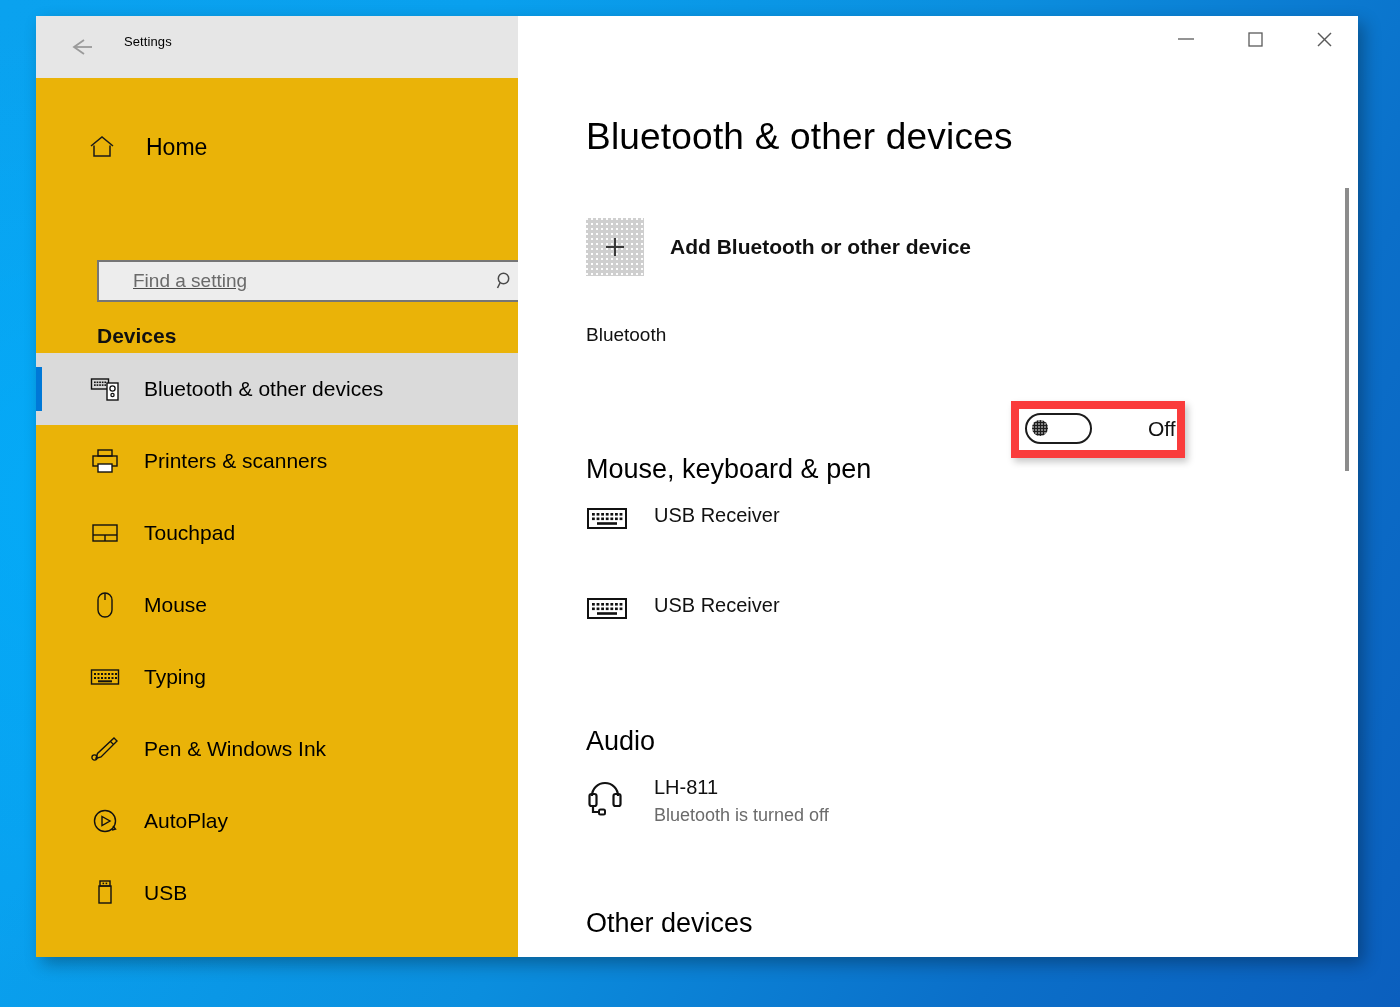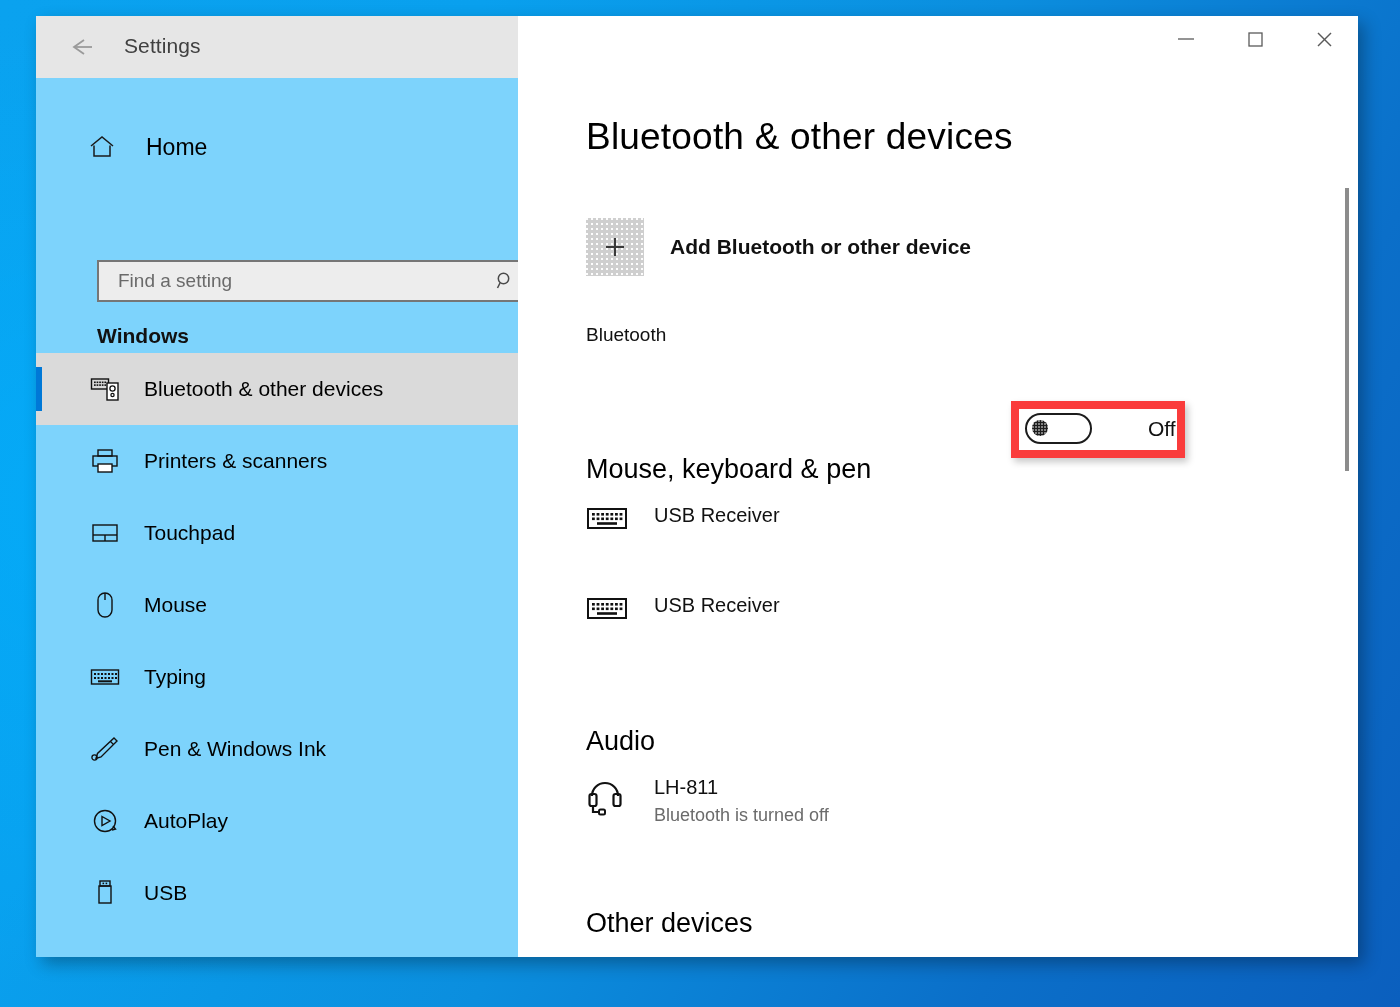--- a/index.html
+++ b/index.html
@@ -59,22 +59,22 @@
     left: 26px;
     top: 16px;
     width: 40px;
     height: 30px;
     cursor: pointer;
   }
   .title-text {
     position: absolute;
     left: 88px;
     top: 18px;
-    font-size: 21px;
-    color: #404040;
+    font-size: 13px;
+    color: #000000;
     letter-spacing: 0.1px;
   }
   .wincontrols {
     position: absolute;
     right: 0; top: 0;
     height: 62px;
     display: flex;
   }
   .winbtn {
     width: 69px;
@@ -86,21 +86,21 @@
   }
   .winbtn svg { display: block; }
 
   
   .sidebar {
     position: absolute;
     left: 0;
     top: 62px;
     width: 482px;
     height: 879px;
-    background: #7dd3fc;
+    background: #eab308;
   }
   .home-row {
     position: absolute;
     left: 0;
     top: 45px;
     width: 482px;
     height: 48px;
     display: flex;
     align-items: center;
     cursor: pointer;
@@ -131,21 +131,22 @@
     cursor: text;
   }
   .searchbox input {
     flex: 1;
     border: none;
     outline: none;
     background: transparent;
     font-family: "Liberation Sans", sans-serif;
     font-size: 19px;
     color: #4a4a4a;
-    margin-left: 17px;
+    margin-left: 32px;
+    text-decoration: underline;
   }
   .searchbox input::placeholder { color: #6a6a6a; opacity: 1; }
   .search-icon {
     width: 40px;
     display: flex;
     align-items: center;
     justify-content: center;
   }
   .section-title {
     position: absolute;
@@ -391,21 +392,21 @@
     <div class="searchbox">
       <input type="text" placeholder="Find a setting" style="">
       <span class="search-icon">
         <svg width="22" height="22" viewBox="0 0 22 22">
           <circle cx="9.5" cy="8.5" r="5.2" fill="none" stroke="#4a4a4a" stroke-width="1.5"></circle>
           <line x1="6" y1="13" x2="3.5" y2="18" stroke="#4a4a4a" stroke-width="1.5"></line>
         </svg>
       </span>
     </div>
 
-    <div class="section-title">Windows</div>
+    <div class="section-title">Devices</div>
 
     <div class="navlist">
 
       <div class="navitem selected">
         <span class="nav-icon">
           <svg width="30" height="28" viewBox="0 0 30 28">
             <rect x="1.5" y="4" width="17" height="10" fill="none" stroke="#111" stroke-width="1.4"></rect>
             <g fill="#111">
               <rect x="4" y="6.5" width="1.7" height="1.6"></rect>
                 <rect x="6.6" y="6.5" width="1.7" height="1.6"></rect>

